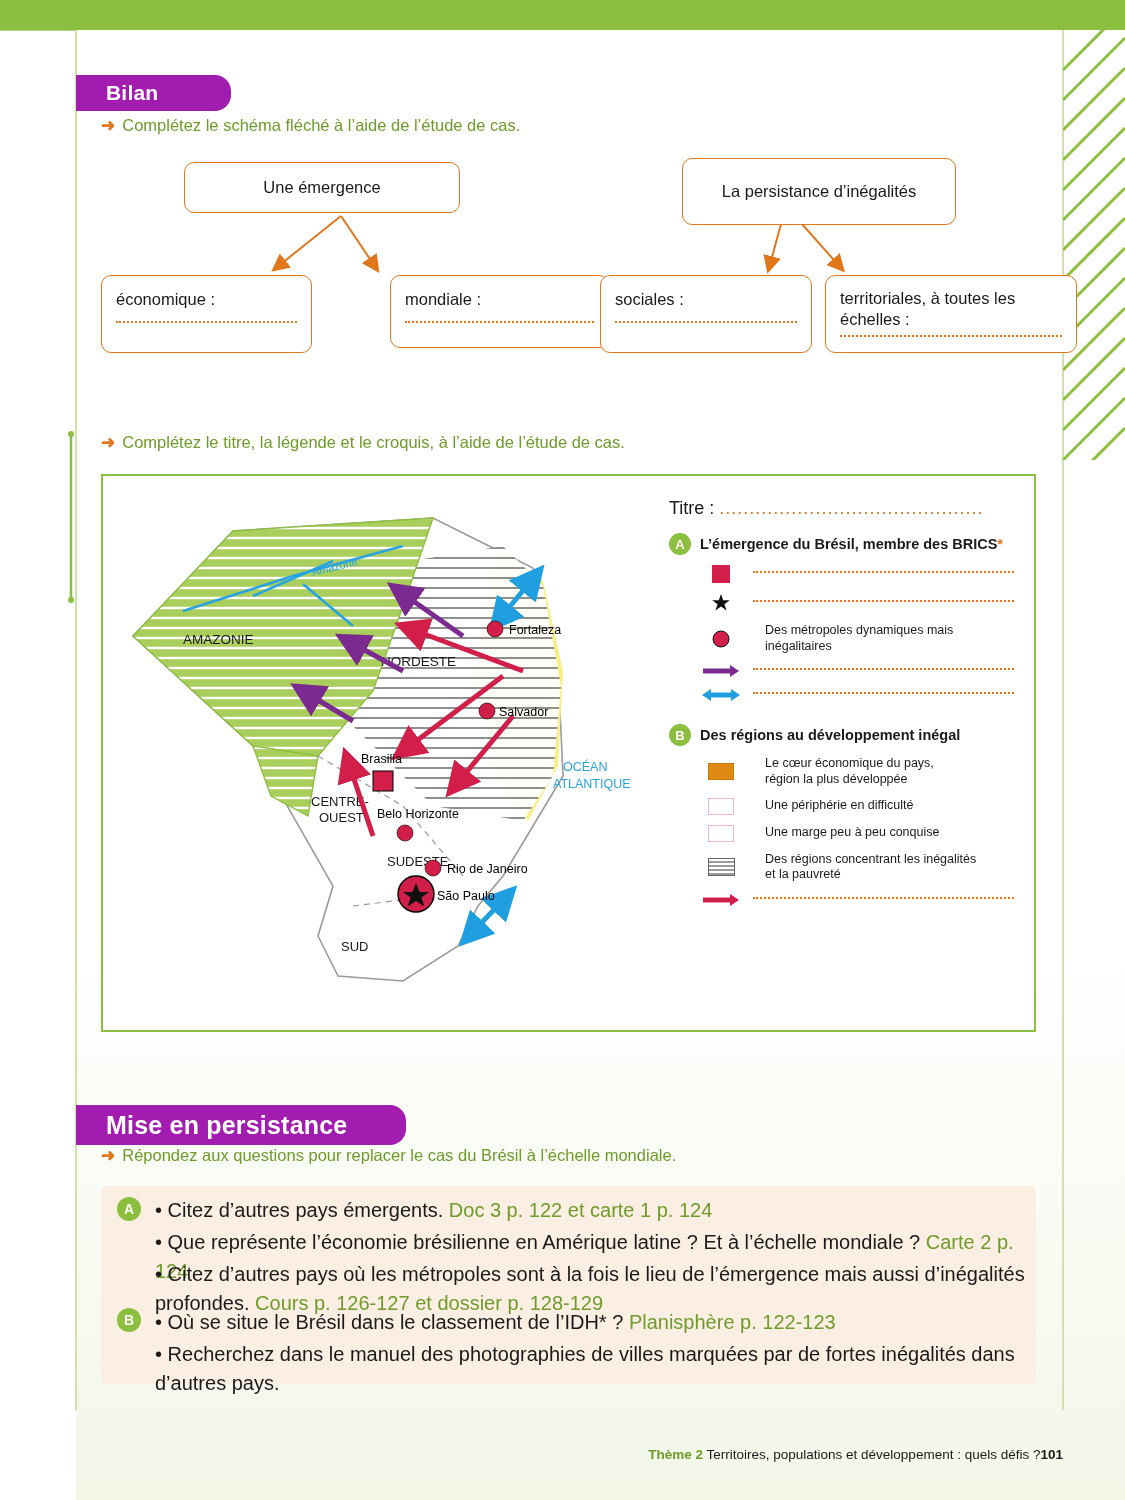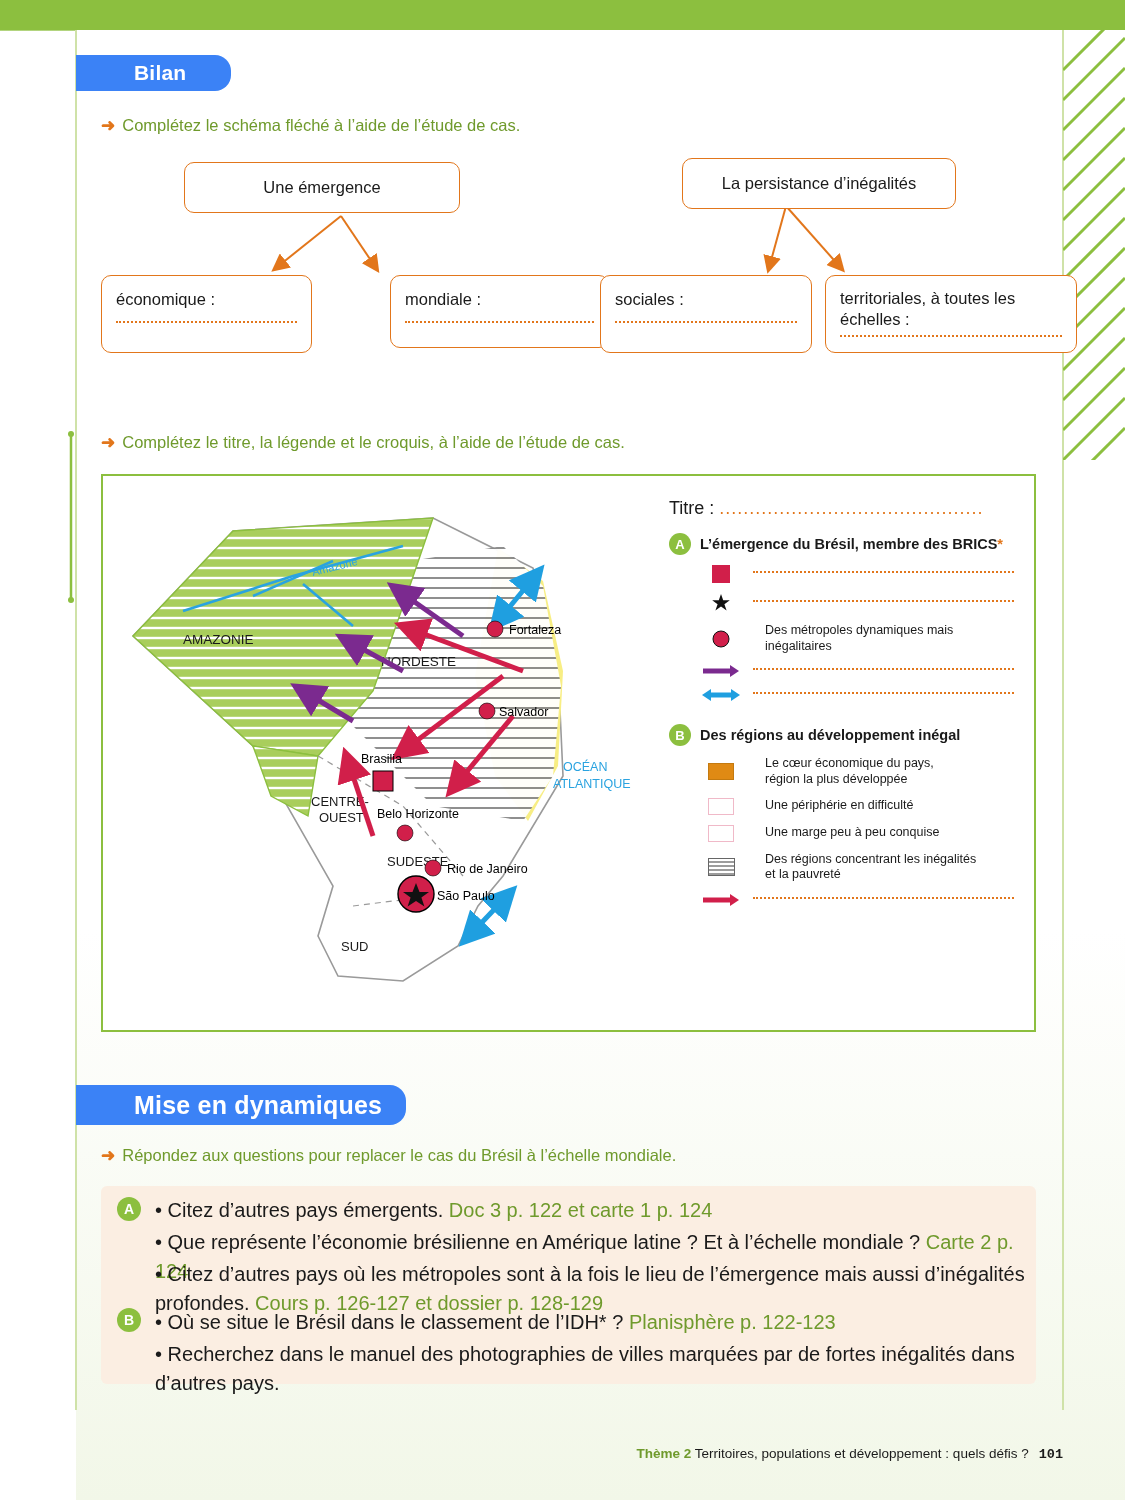--- a/index.html
+++ b/index.html
@@ -12,23 +12,23 @@
   .page-bg{position:absolute;inset:0;background:linear-gradient(#ffffff 0%,#ffffff 62%,#f2f7e8 100%);}
   .top-green-bar{position:absolute;left:0;top:0;width:1125px;height:30px;background:#8cbf3f;}
   .left-green-edge{position:absolute;left:0;top:0;width:76px;height:1500px;background:linear-gradient(#8cbf3f 0%,#8cbf3f 2%,#ffffff 2.1%,#ffffff 100%);}
   .left-rule{position:absolute;left:75px;top:30px;width:2px;height:1380px;background:#cfe2a8;}
   .left-dots{position:absolute;left:68px;top:420px;width:10px;height:180px;}
   .right-hatch{position:absolute;right:0;top:30px;width:62px;height:430px;overflow:hidden;}
   .right-hatch svg{display:block;}
   .right-rule{position:absolute;right:61px;top:30px;width:2px;height:1380px;background:#cfe2a8;}
   
   .section-tab{
-    position:absolute;background:#3b82f6;color:#ffffff;font-weight:bold;
+    position:absolute;background:#a21caf;color:#ffffff;font-weight:bold;
     border-radius:0 16px 16px 0;display:flex;align-items:center;
-    padding-left:58px;box-sizing:border-box;letter-spacing:.2px;
+    padding-left:30px;box-sizing:border-box;letter-spacing:.2px;margin-top:20px;
   }
   #bilan-tab{left:76px;top:55px;width:155px;height:36px;font-size:21px;}
   #mise-tab{left:76px;top:1085px;width:330px;height:40px;font-size:25px;}
   .instr{position:absolute;color:#6f9a2c;font-size:16.5px;}
   .instr .arrow{color:#e2761b;font-weight:bold;margin-right:7px;font-size:17px;}
   
   .rbox{
     position:absolute;border:1.6px solid #e2761b;border-radius:10px;background:#fff;
     box-sizing:border-box;font-size:16.5px;color:#1a1a1a;
   }
@@ -56,21 +56,21 @@
   .sw{width:26px;height:17px;box-sizing:border-box;}
   
   .mp-box{position:absolute;left:101px;top:1186px;width:935px;height:198px;background:#fbeee2;border-radius:6px;}
   .mp-badge{position:absolute;width:24px;height:24px;border-radius:50%;background:#8cbf3f;color:#fff;font-size:14px;font-weight:bold;display:flex;align-items:center;justify-content:center;}
   .mp-li{position:absolute;font-size:20px;color:#1a1a1a;line-height:1.45;}
   .ref{color:#6f9a2c;}
   .star{color:#e2761b;}
   
   .footer{position:absolute;right:62px;bottom:38px;font-size:13.5px;color:#1a1a1a;}
   .footer b{color:#6f9a2c;}
-  .footer .pg{font-weight:bold;margin-left:10px;font-family:Liberation Mono, monospace;}
+  .footer .pg{font-weight:bold;}
 </style>
 </head>
 <body>
 
 <div class="page-bg"></div>
 <div class="top-green-bar"></div>
 <div class="left-green-edge"></div>
 <div class="left-rule"></div>
 <div class="right-rule"></div>
 
@@ -118,21 +118,21 @@
   </defs>
   <g stroke="#e2761b" stroke-width="2" fill="none" marker-end="url(#ao)">
     <line x1="265" y1="66" x2="200" y2="118"></line>
     <line x1="265" y1="66" x2="300" y2="118"></line>
     <line x1="710" y1="56" x2="693" y2="118"></line>
     <line x1="710" y1="56" x2="765" y2="118"></line>
   </g>
 </svg>
 
 <div class="rbox center" id="b-emergence" style="left:184px;top:162px;width:276px;height:51px;">Une émergence</div>
-<div class="rbox center" id="b-inegalites" style="left:682px;top:158px;width:274px;height:51px;">La persistance d’inégalités</div>
+<div class="rbox center" id="b-inegalites" style="left:682px;top:158px;width:274px;height:67px;">La persistance d’inégalités</div>
 
 <div class="rbox fill" style="left:101px;top:275px;width:211px;height:78px;">
   <div>économique :</div>
   <div class="dotline"></div>
 </div>
 <div class="rbox fill" style="left:346px;top:275px;width:219px;height:73px;margin-left:44px;">
   <div>mondiale :</div>
   <div class="dotline"></div>
 </div>
 <div class="rbox fill" style="left:600px;top:275px;width:212px;height:78px;">
@@ -339,21 +339,21 @@
         <svg width="38" height="14" viewBox="0 0 38 14">
             <line x1="1" y1="7" x2="28" y2="7" stroke="#d11f4a" stroke-width="5"></line>
             <path d="M28 1 L37 7 L28 13 Z" fill="#d11f4a"></path>
           </svg>
       </span>
       <span class="blank"></span>
     </div>
   </div>
 </div>
 
-<div class="section-tab" id="mise-tab">Mise en dynamiques</div>
+<div class="section-tab" id="mise-tab">Mise en persistance</div>
 
 <div class="instr" style="left:101px;top:1145px;">
   <span class="arrow">➜</span><span>Répondez aux questions pour replacer le cas du Brésil à l’échelle mondiale.</span>
 </div>
 
 <div class="mp-box"></div>
 
 <div class="mp-badge" style="left:117px;top:1197px;">A</div>
 <div class="mp-badge" style="left:117px;top:1308px;">B</div>
 

